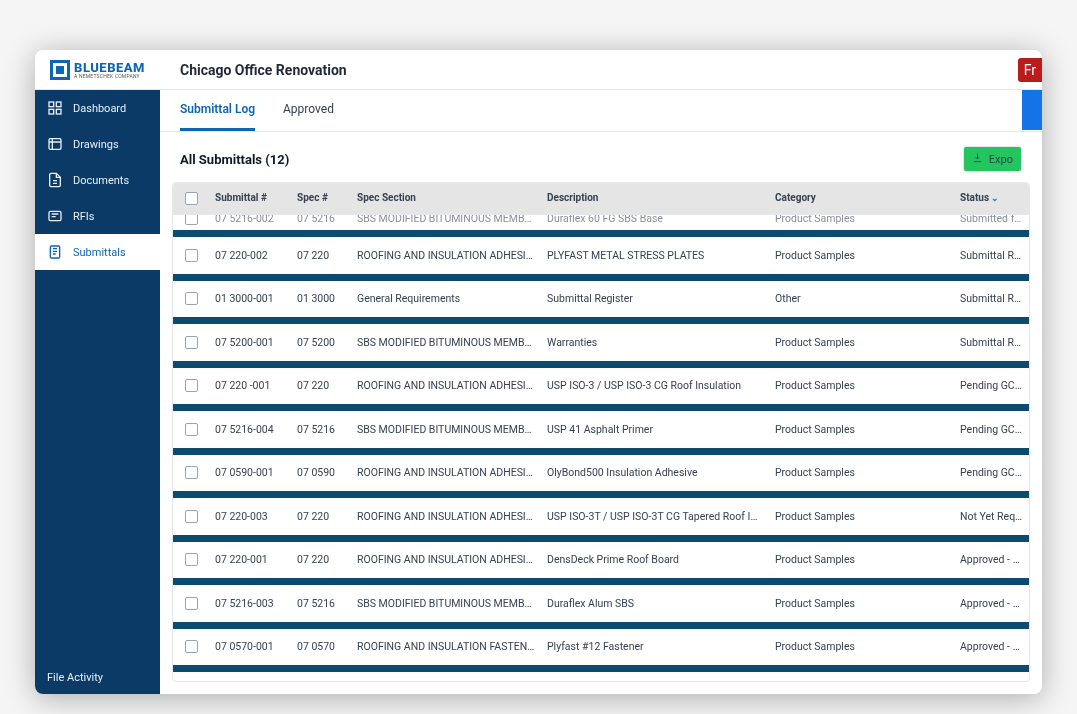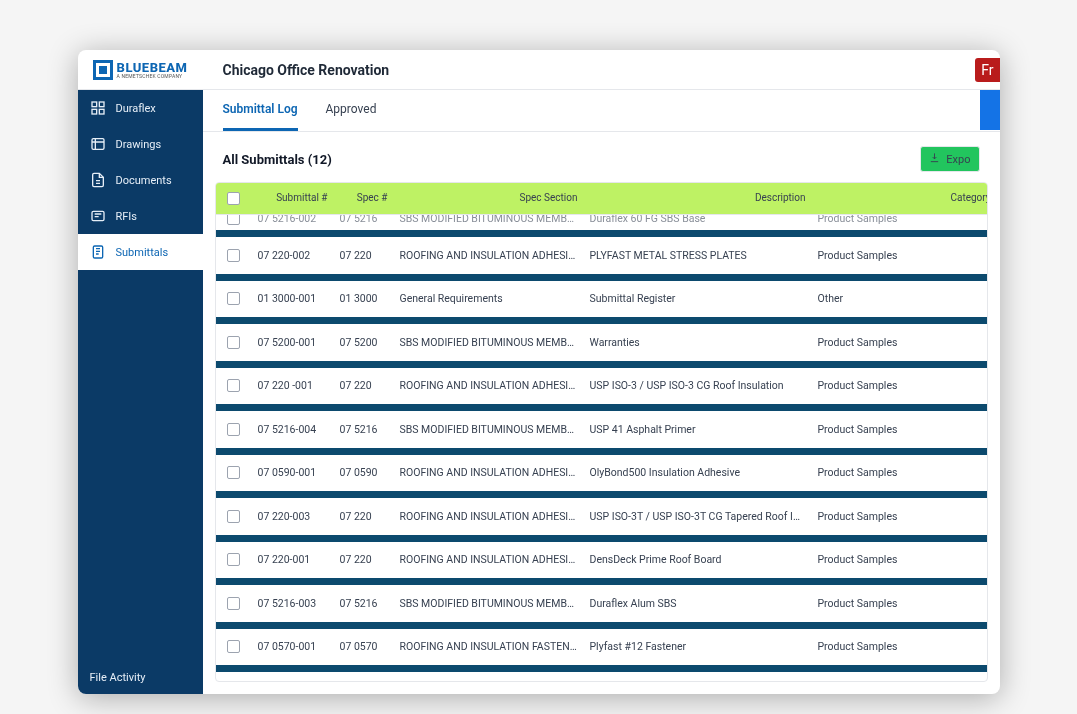--- a/index.html
+++ b/index.html
@@ -1,18 +1,18 @@
 <!DOCTYPE html>
 <html><head>
   <meta charset="utf-8">
   <style>
     * { box-sizing: border-box; margin: 0; padding: 0; }
     body { font-family: -apple-system, BlinkMacSystemFont, "Segoe UI", Roboto, Arial, sans-serif; background: #f5f5f5; }
     .app-window {
-      width: 922px;
+      width: 1007px;
       height: 644px;
       margin: 50px auto 20px;
       background: #fff;
       border-radius: 8px;
       overflow: hidden;
       box-shadow: 0 4px 30px rgba(0,0,0,0.3);
       display: flex;
       flex-direction: column;
       position: relative;
     }
@@ -169,26 +169,25 @@
     .table {
       border: 1px solid #e5e7eb;
       border-radius: 4px;
       height: 100%;
       overflow: hidden;
       display: flex;
       flex-direction: column;
     }
     .thead {
       display: flex;
-      background: #bef264;
+      background: #e5e5e5;
       border-bottom: 1px solid #e5e7eb;
       font-size: 10px;
       color: #374151;
-      font-weight: 400;
-      text-align: right;
+      font-weight: 700;
     }
     .th, .td {
       padding: 9px 6px;
       overflow: hidden;
       text-overflow: ellipsis;
       white-space: nowrap;
     }
     .col-check { width: 36px; flex-shrink: 0; display:flex; align-items:center; justify-content:center; }
     .col-submittal { width: 82px; flex-shrink: 0; }
     .col-spec { width: 60px; flex-shrink: 0; }
@@ -246,21 +245,21 @@
       <div id="nav-items">
           <div class="nav-item">
             <span class="nav-icon">
               <svg viewBox="0 0 24 24" fill="none" stroke="currentColor" stroke-width="2">
                 <rect x="3" y="3" width="7" height="7"></rect>
                 <rect x="14" y="3" width="7" height="7"></rect>
                 <rect x="3" y="14" width="7" height="7"></rect>
                 <rect x="14" y="14" width="7" height="7"></rect>
               </svg>
             </span>
-            <span>Duraflex</span>
+            <span>Dashboard</span>
           </div>
           <div class="nav-item">
             <span class="nav-icon">
               <svg viewBox="0 0 24 24" fill="none" stroke="currentColor" stroke-width="2">
                 <rect x="3" y="4" width="18" height="16" rx="2"></rect>
                 <path d="M3 9h18M8 4v16"></path>
               </svg>
             </span>
             <span>Drawings</span>
           </div>

